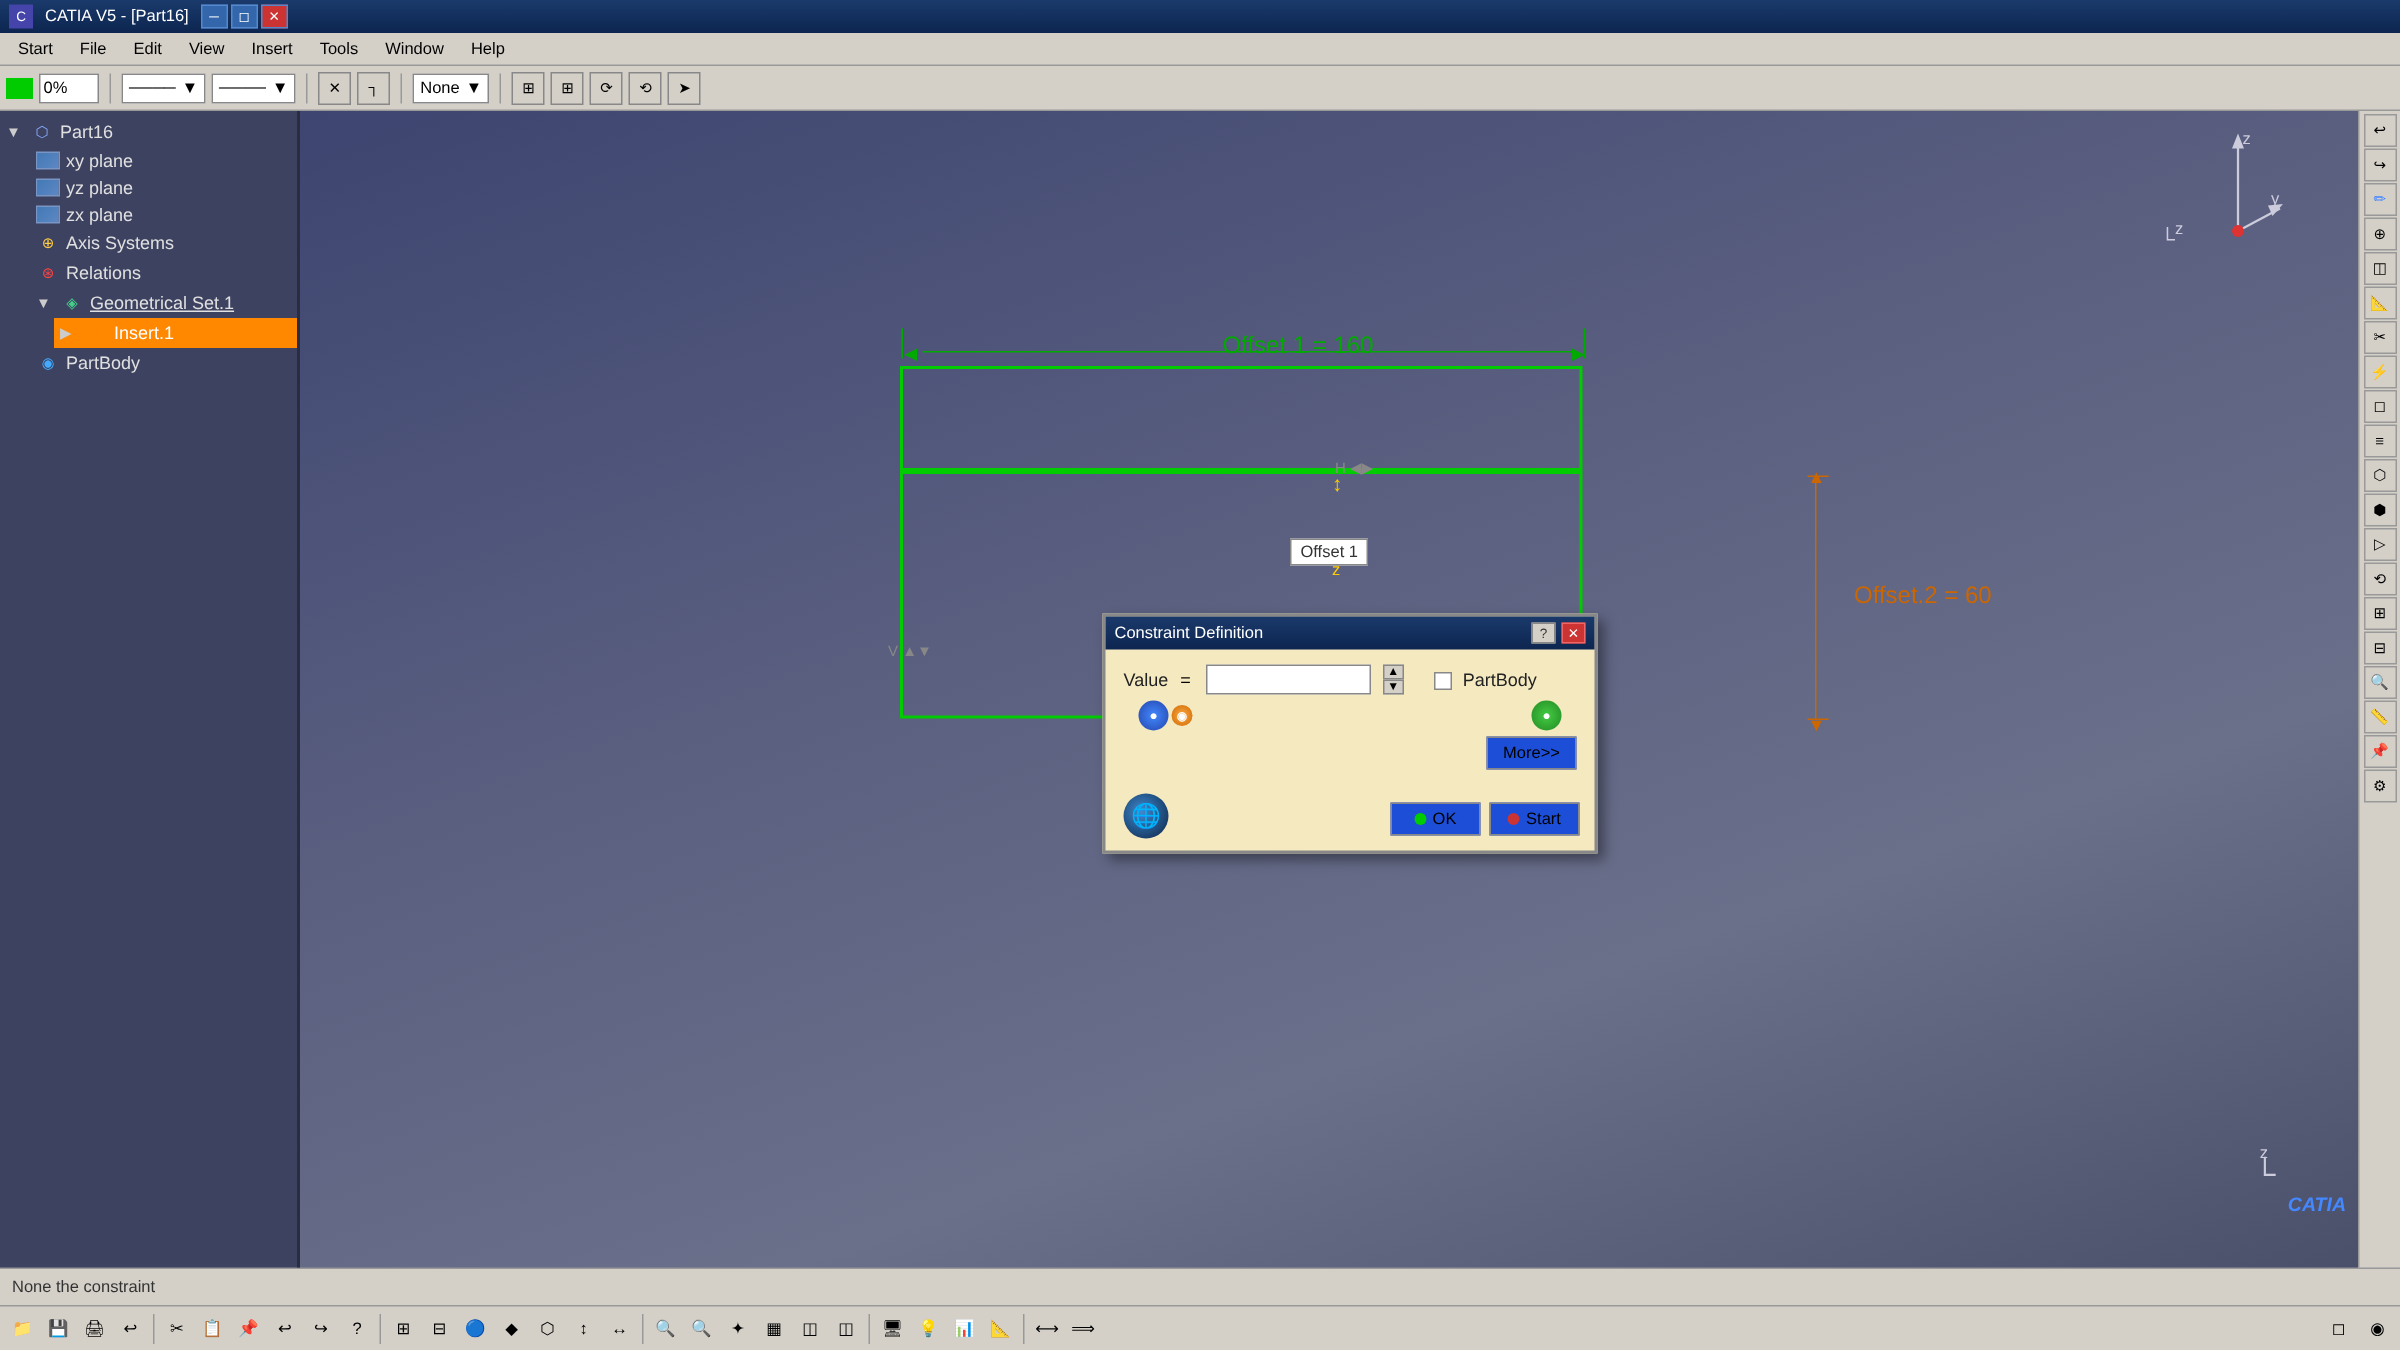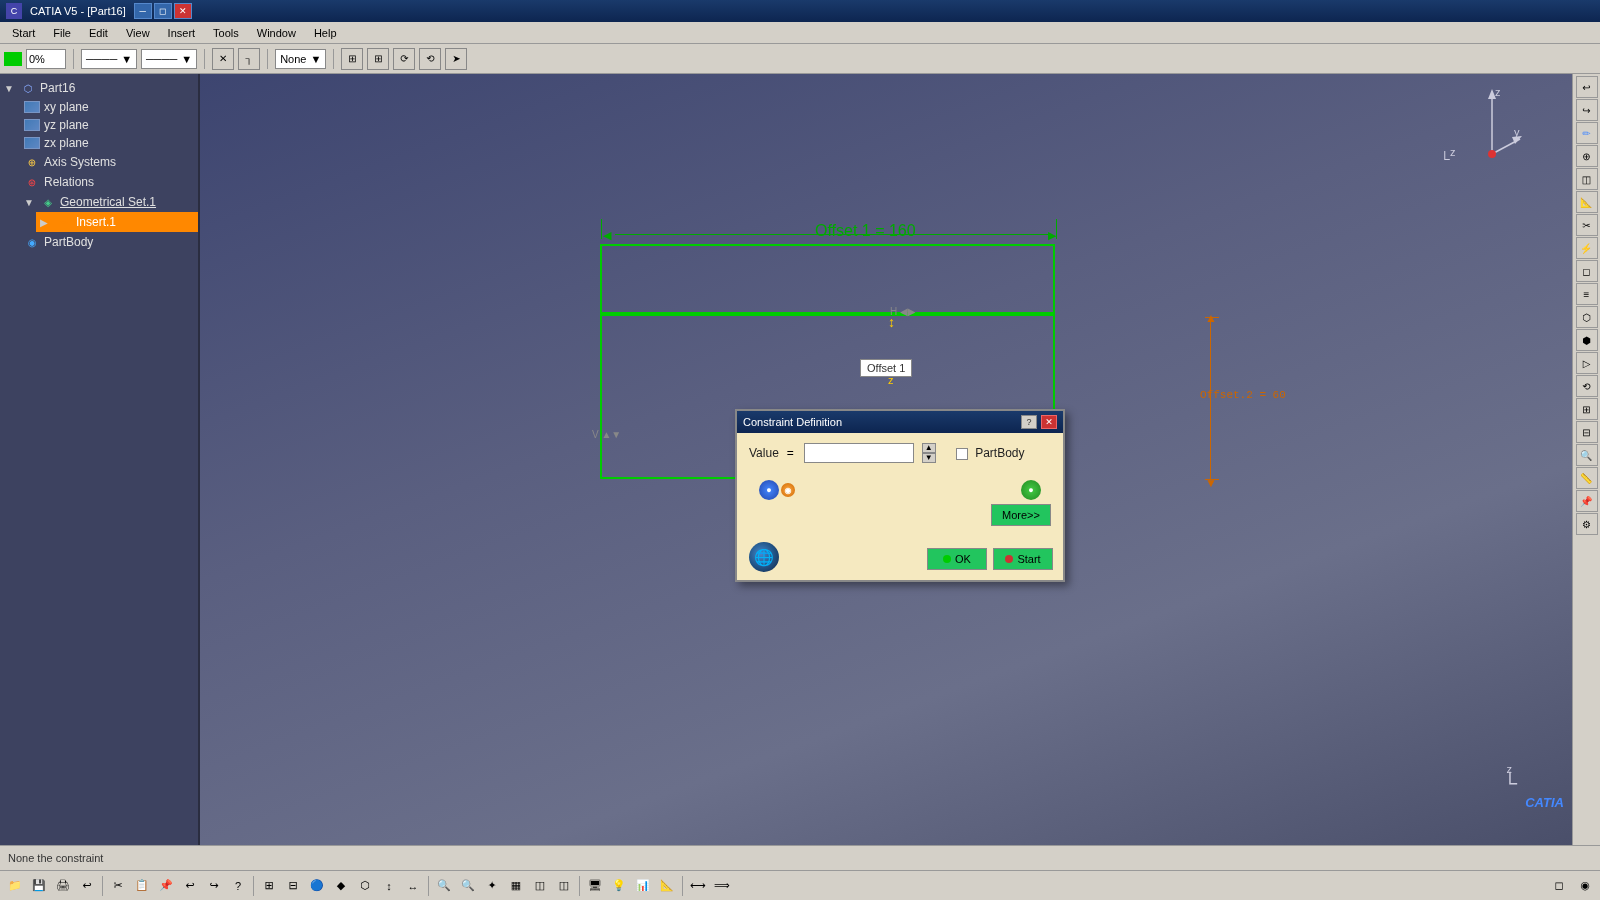--- a/index.html
+++ b/index.html
@@ -188,21 +188,21 @@
       align-items: center;
       justify-content: center;
       cursor: pointer;
     }
     .dialog-body {
       padding: 10px 12px;
     }
     .dialog-row {
       display: flex;
       align-items: center;
-      margin-bottom: 13px;
+      margin-bottom: 0;
       gap: 8px;
     }
     .dialog-label { font-size: 12px; color: #222; }
     .dialog-input {
       height: 20px;
       width: 110px;
       border: 1px solid #888;
       background: white;
       font-size: 11px;
       padding: 0 4px;
@@ -232,21 +232,21 @@
     .icon-orange { background: radial-gradient(circle, #ffaa44, #cc6600); }
     .dialog-footer {
       display: flex;
       justify-content: flex-end;
       gap: 6px;
       padding: 6px 10px 10px;
     }
     .dialog-btn {
       height: 22px;
       min-width: 60px;
-      background: #22c55e;
+      background: #1d4ed8;
       border: 1px solid #888;
       font-size: 11px;
       cursor: pointer;
       display: flex;
       align-items: center;
       justify-content: center;
       gap: 4px;
       padding: 0 8px;
     }
     .dialog-btn .btn-dot { width: 8px; height: 8px; border-radius: 50%; }
@@ -441,21 +441,21 @@
 
     <div style="position:absolute; top:243px; left:1010px; width:1px; height:163px; background:#cc6600;"></div>
 
     <div style="position:absolute; top:237px; left:1005px; color:#cc6600; font-size:12px;">▲</div>
 
     <div style="position:absolute; top:402px; left:1005px; color:#cc6600; font-size:12px;">▼</div>
 
     <div style="position:absolute; top:243px; left:1005px; width:14px; height:1px; background:#cc6600;"></div>
     <div style="position:absolute; top:405px; left:1005px; width:14px; height:1px; background:#cc6600;"></div>
 
-    <div style="position:absolute; top:315px; left:1000px; color:#cc6600; font-size:11px;font-family:Liberation Mono, monospace;">Offset.2 = 60</div>
+    <div style="position:absolute; top:315px; left:1036px; color:#cc6600; font-size:16px;">Offset.2 = 60</div>
 
     <div class="constraint-dialog">
       <div class="dialog-title-bar">
         <span class="dialog-title-text">Constraint Definition</span>
         <div class="dialog-help-btn">?</div>
         <div class="dialog-close-btn">✕</div>
       </div>
       <div class="dialog-body">
         <div class="dialog-row">
           <span class="dialog-label">Value</span>

